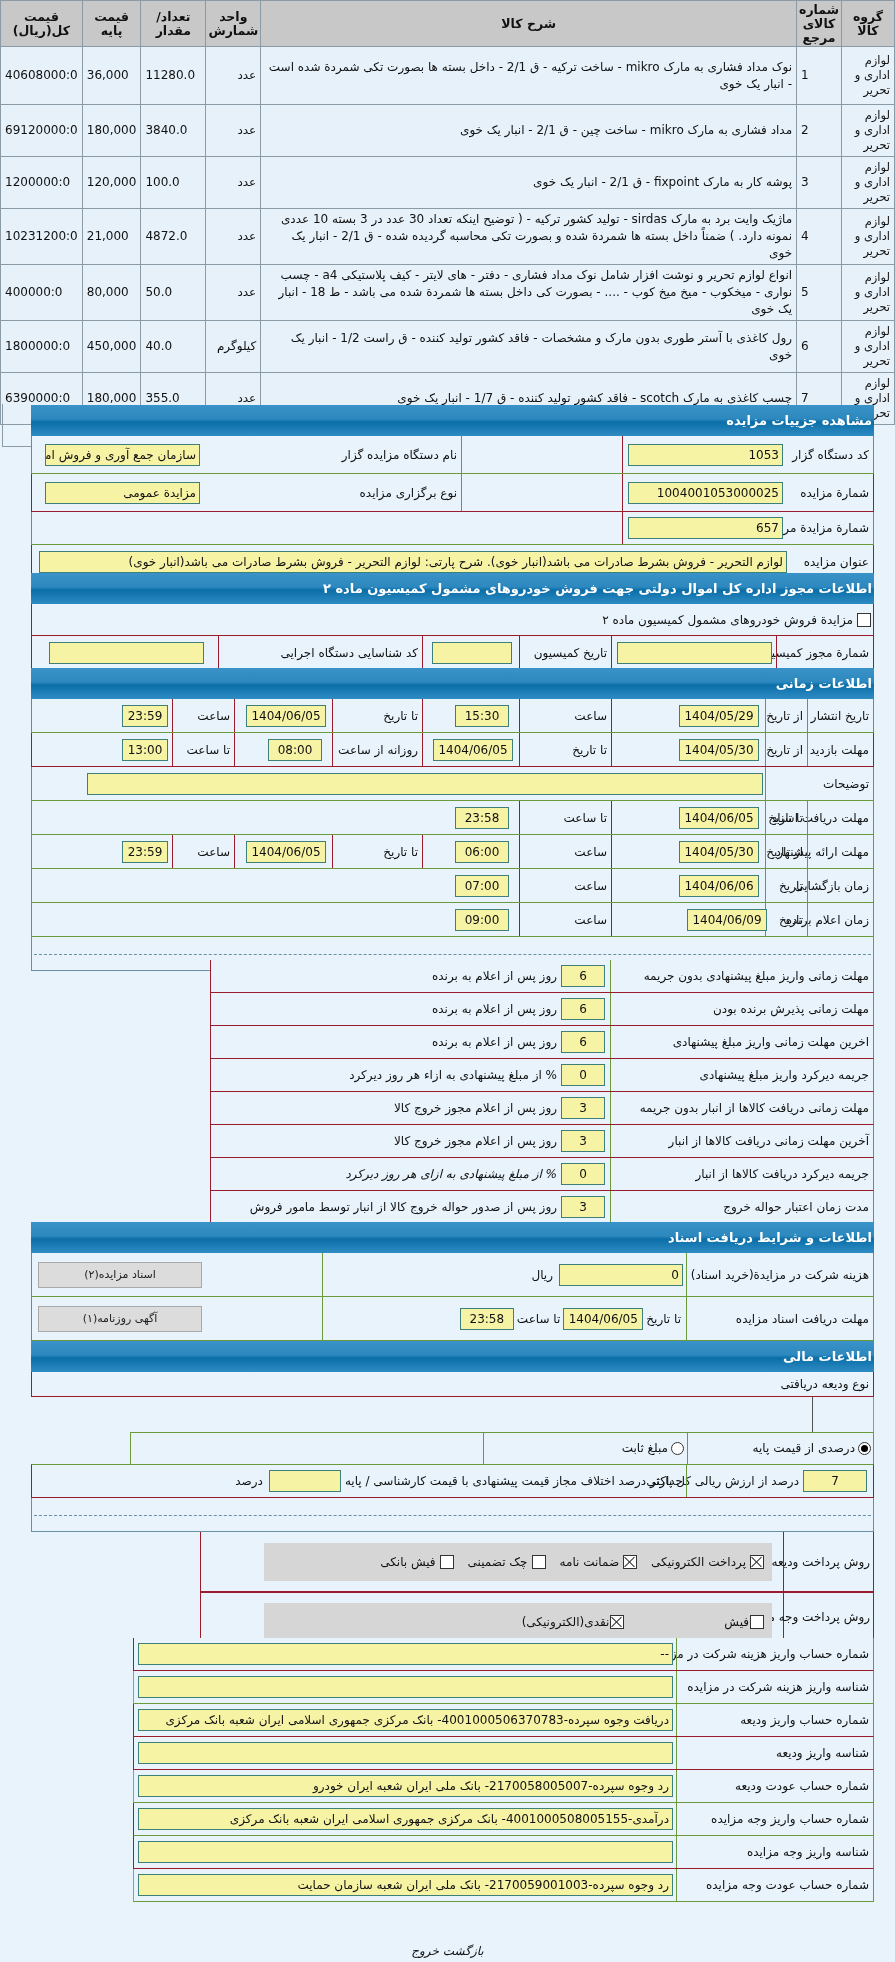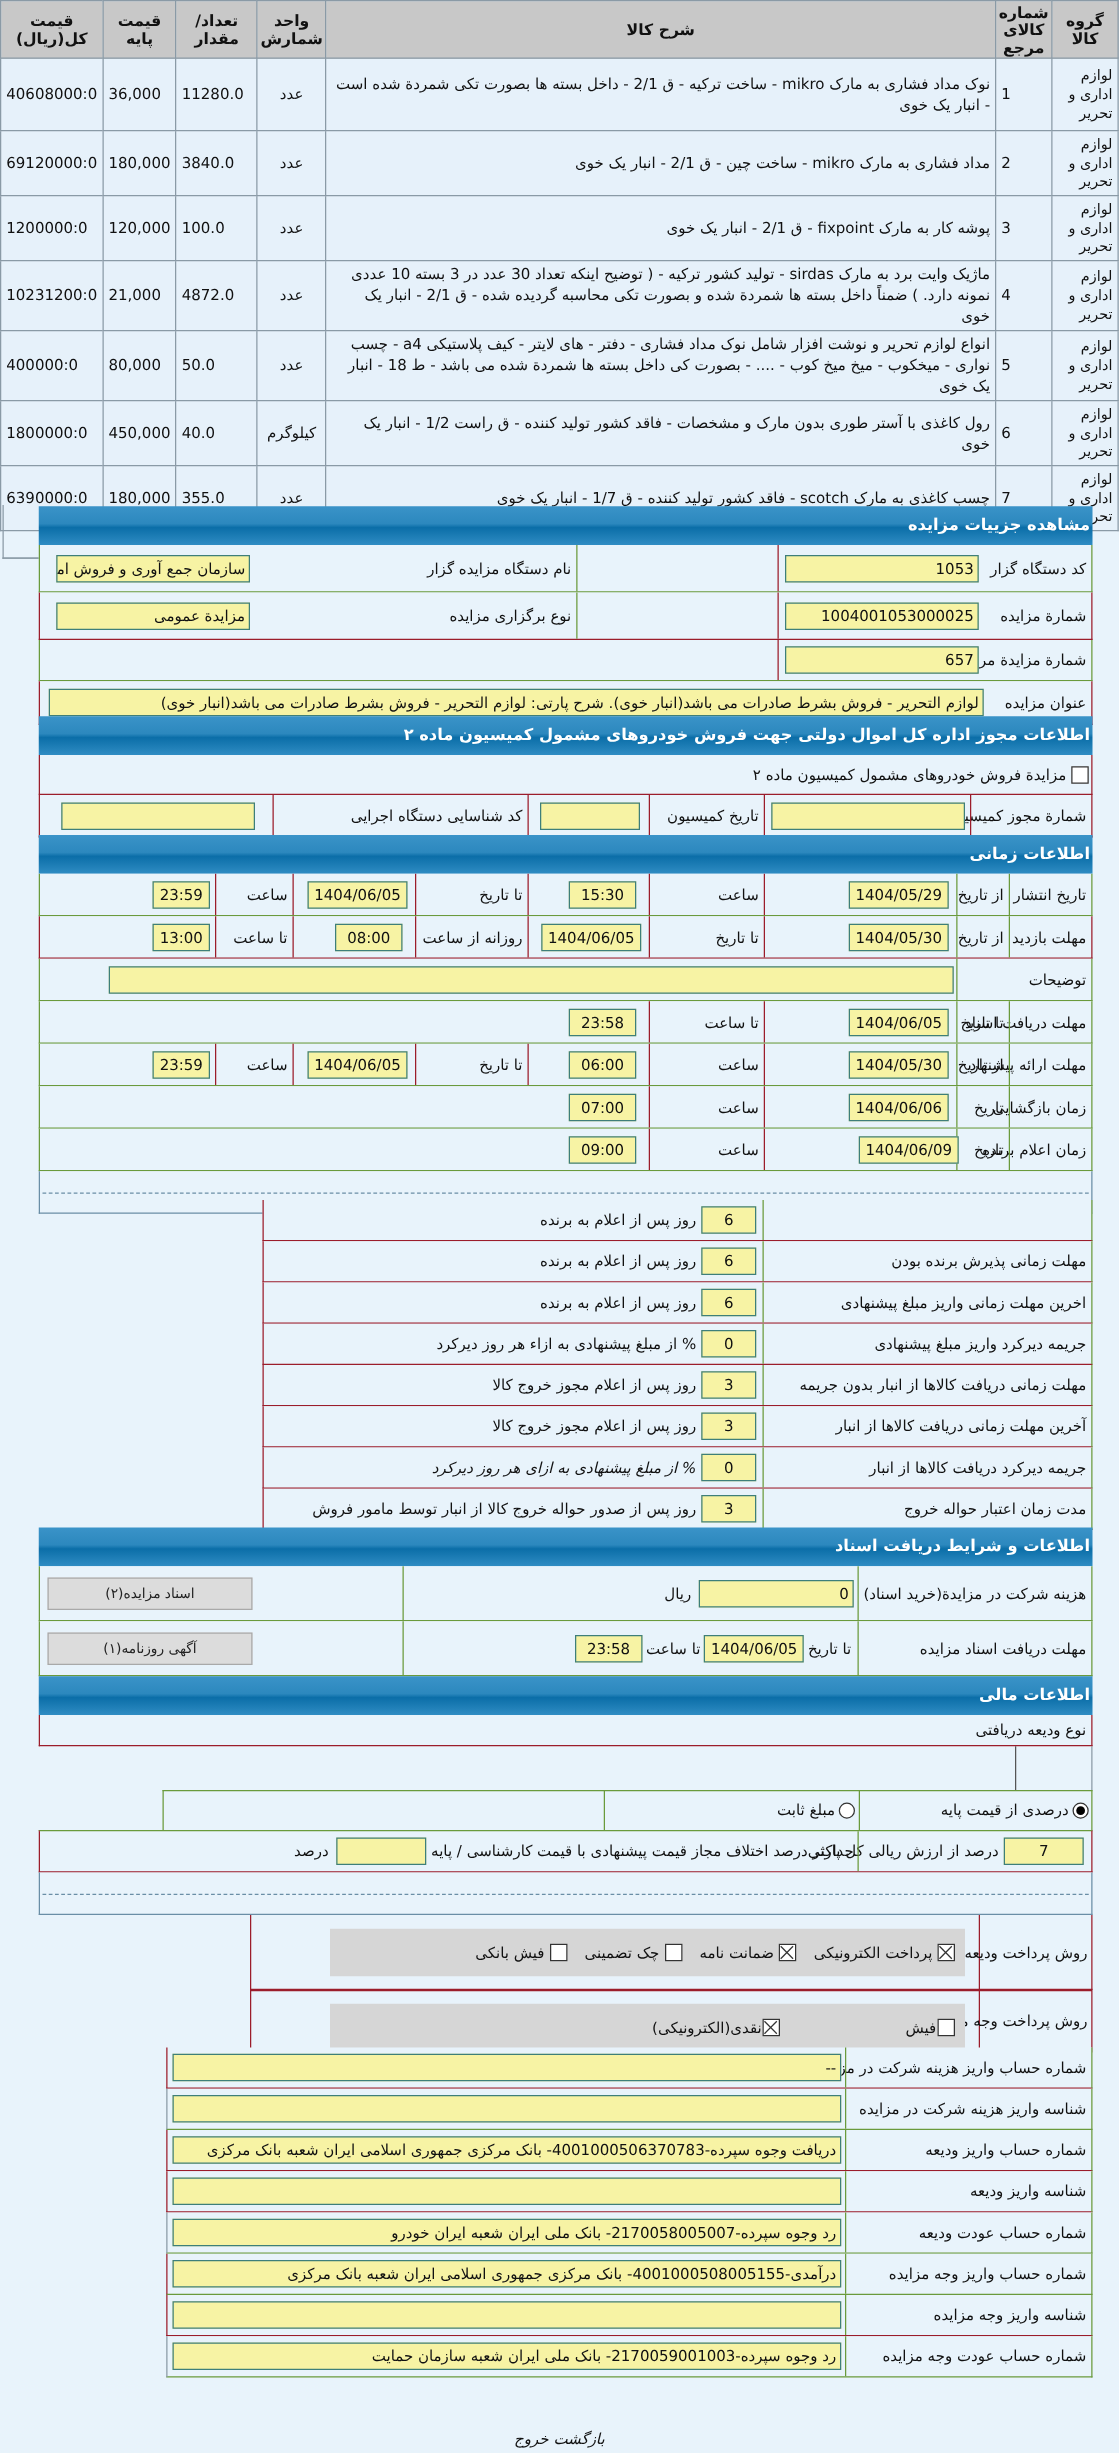--- a/index.html
+++ b/index.html
@@ -3,21 +3,21 @@
 <meta charset="utf-8">
 <style>
   html,body{margin:0;padding:0;}
   body{width:895px;height:1962px;background:#e8f3fb;font-family:"DejaVu Sans",sans-serif;font-size:12px;color:#111;direction:rtl;position:relative;overflow:hidden;}
   .items{position:absolute;top:0;left:0;width:895px;border-collapse:collapse;background:#e6f1fa;}
   .items th{background:#c8c8c8;font-weight:bold;font-size:12.5px;border:1px solid #8a9aa6;height:45px;padding:0 2px;line-height:14px;}
   .items td{border:1px solid #8a9aa6;padding:2px 4px;vertical-align:middle;font-size:12px;line-height:17px;}
   .items td.num{text-align:left;direction:ltr;}
   .items td.grp{width:44px;font-size:11.5px;line-height:15px;}
   .items td.idx{width:24px;text-align:left;}
-  .items td.unit{width:41px;text-align:center;}
+  .items td.unit{width:41px;text-align:right;}
   .items td.qty{width:56px;}
   .items td.bp{width:47px;}
   .items td.tp{width:70px;}
   .stub{position:absolute;left:2px;top:404px;width:28px;height:42px;border:1px solid #8a9aa6;border-top:none;border-right:none;}
   .stub2{position:absolute;left:2px;top:446px;width:220px;border-top:1px solid #8a9aa6;}
   .wrap{position:absolute;left:31px;width:843px;}
   .hdr{height:31px;background:linear-gradient(#3a93c8 0%,#2c88be 45%,#0b6ea8 55%,#2f8cc3 100%);color:#fff;font-weight:bold;font-size:13px;line-height:31px;padding-right:2px;}
   .row{position:relative;border:1px solid #6a9a3c;border-top:none;background:#e8f3fb;}
   .row.red{border-color:#9b1c2b;}
   .cell{position:absolute;top:0;bottom:0;display:flex;align-items:center;}
@@ -333,20 +333,21 @@
         <div class="inp c" style="width:54px;margin-right:10px;">09:00</div>
       </div>
   </div>
   <div class="row" style="height:33px;border-color:#6a8ea6;">
       <div class="dash"></div>
     </div>
 </div>
 
 <div id="deadlines" style="position: absolute; top: 960px; left: 210px; width: 664px;">
     <div class="row red" style="height: 32px; border-top: none rgb(155, 28, 43); border-right-color: rgb(106, 154, 60); border-bottom-color: rgb(155, 28, 43); border-left-color: rgb(155, 28, 43); width: 662px; margin-left: 0px; position: relative; left: 0px; margin-right: 0px;">
+    <div class="cell lbl" style="right: 0px; width: 260px;">مهلت زمانی واریز مبلغ پیشنهادی بدون جریمه</div>
     <div class="vline g" style="right: 262px;"></div>
     <div class="cell" style="right: 268px;">
       <span class="inp c" style="width:44px;">6</span>
       <span style="margin-right:4px;white-space:nowrap;">روز پس از اعلام به برنده</span>
     </div>
     </div>
     <div class="row red" style="height: 32px; border-color: rgb(155, 28, 43) rgb(106, 154, 60) rgb(155, 28, 43) rgb(155, 28, 43); width: 662px; margin-left: 0px; position: relative; left: 0px; margin-right: 0px;">
     <div class="cell lbl" style="right: 0px; width: 260px;">مهلت زمانی پذیرش برنده بودن</div>
     <div class="vline g" style="right: 262px;"></div>
     <div class="cell" style="right: 268px;">

